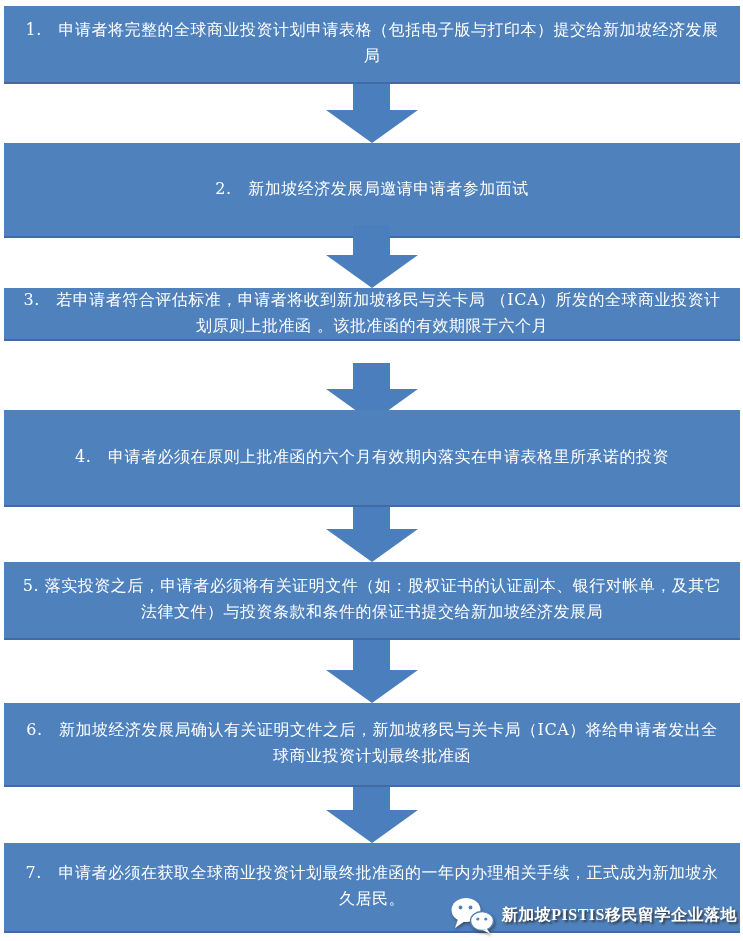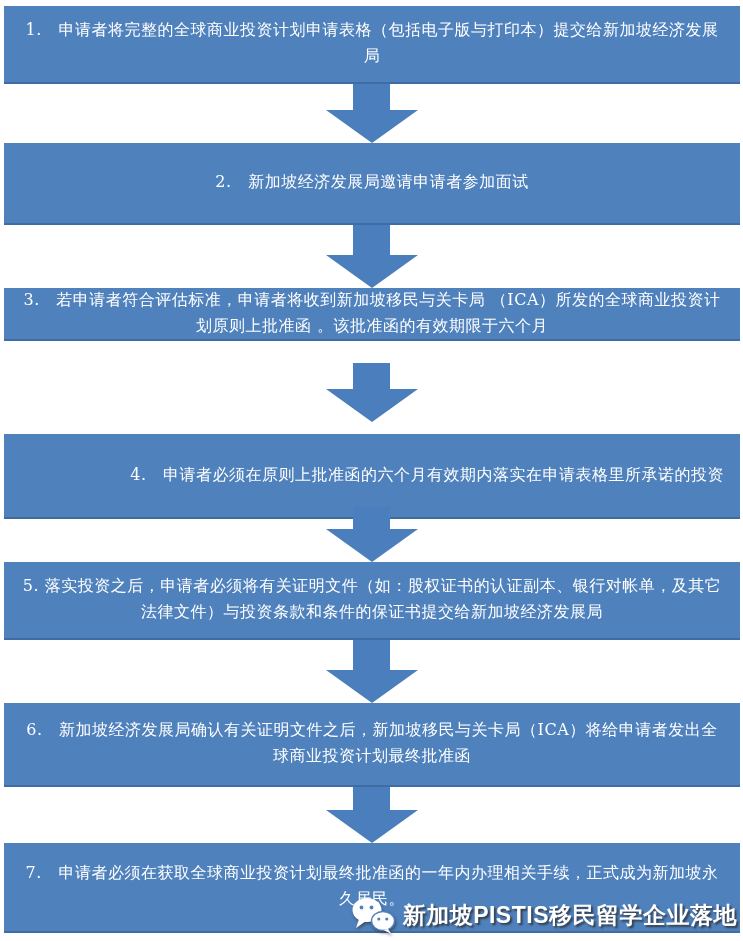--- a/index.html
+++ b/index.html
@@ -64,23 +64,23 @@
     display:flex;
     align-items:center;
     gap:7px;
     z-index:5;
   }
   .wechat{
     filter:drop-shadow(1px 2px 1.5px rgba(45,45,45,0.6));
     flex:0 0 auto;
   }
   .wm-text{
-    font-family:Liberation Sans, sans-serif;
+    font-family:Liberation Serif, serif;
     font-weight:bold;
-    font-size:23px;
+    font-size:16px;
     color:var(--text-color);
     text-shadow:2px 2px 2px rgba(45,45,45,0.8);
     white-space:nowrap;
     letter-spacing:0.5px;
   }
 </style>
 </head>
 <body>
 
 <div class="canvas" id="canvas">
@@ -99,35 +99,35 @@
     </svg>
     <span class="wm-text">新加坡PISTIS移民留学企业落地</span>
   </div>
 <div class="step-box" style="top: 6px; height: 78px;">
       <span class="step-text">1.　申请者将完整的全球商业投资计划申请表格（包括电子版与打印本）提交给新加坡经济发展局</span>
     </div>
     <div class="down-arrow" style="top: 84px; height: 59px;">
       <div class="arrow-stem"></div>
       <div class="arrow-head"></div>
     </div>
-    <div class="step-box" style="top: 143px; height: 82px;">
+    <div class="step-box" style="top: 143px; height: 95px;">
       <span class="step-text">2.　新加坡经济发展局邀请申请者参加面试</span>
     </div>
     <div class="down-arrow" style="top: 225px; height: 63px;">
       <div class="arrow-stem"></div>
       <div class="arrow-head"></div>
     </div>
     <div class="step-box" style="top: 288px; height: 53px;">
       <span class="step-text">3.　若申请者符合评估标准，申请者将收到新加坡移民与关卡局 （ICA）所发的全球商业投资计划原则上批准函 。该批准函的有效期限于六个月</span>
     </div>
     <div class="down-arrow" style="top: 363px; height: 59px;">
       <div class="arrow-stem"></div>
       <div class="arrow-head"></div>
     </div>
-    <div class="step-box" style="top: 434px; height: 85px; justify-content: flex-end;">
+    <div class="step-box" style="top: 410px; height: 97px;">
       <span class="step-text">4.　申请者必须在原则上批准函的六个月有效期内落实在申请表格里所承诺的投资</span>
     </div>
     <div class="down-arrow" style="top: 507px; height: 55px;">
       <div class="arrow-stem"></div>
       <div class="arrow-head"></div>
     </div>
     <div class="step-box" style="top: 562px; height: 78px;">
       <span class="step-text">5. 落实投资之后，申请者必须将有关证明文件（如：股权证书的认证副本、银行对帐单，及其它法律文件）与投资条款和条件的保证书提交给新加坡经济发展局</span>
     </div>
     <div class="down-arrow" style="top: 640px; height: 63px;">

